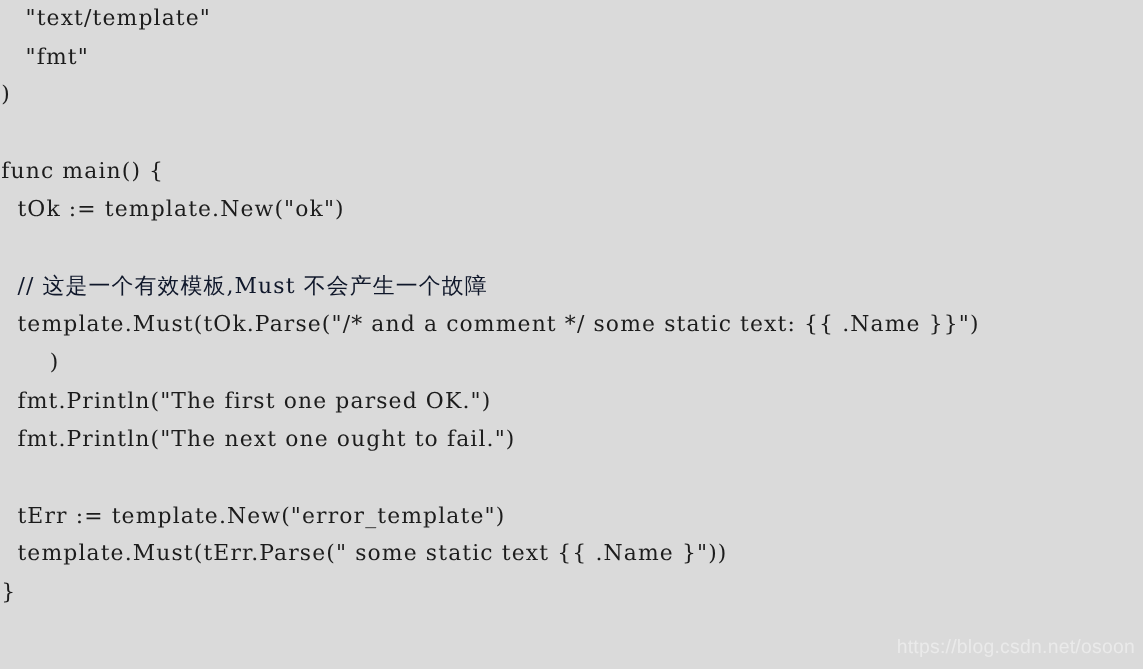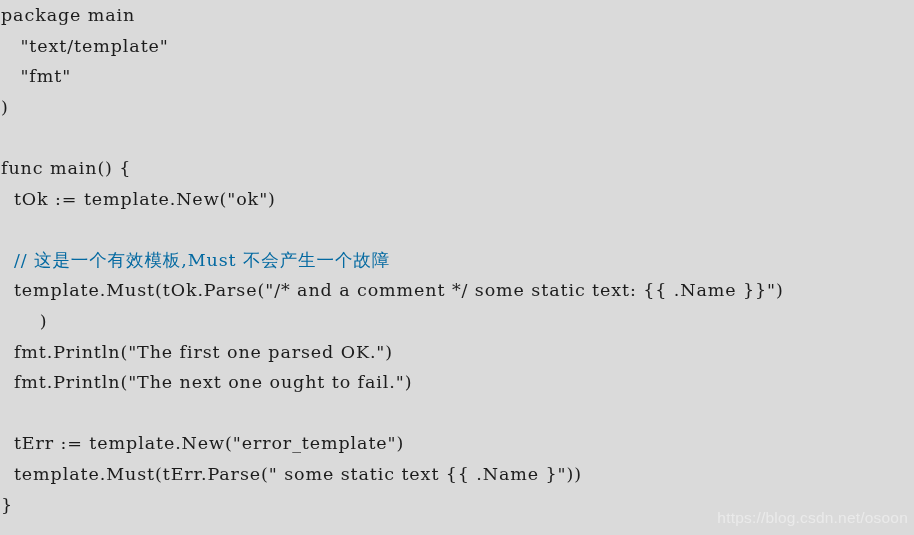--- a/index.html
+++ b/index.html
@@ -32,21 +32,21 @@
     font-size: 17.5px;
     letter-spacing: 0.9px;
     white-space: pre;
     color: #1c1c1c;
     font-family: "DejaVu Serif", "Liberation Serif", serif;
     padding-left: 1px;
     font-variant-ligatures: none;
   }
 
   .code-line.comment {
-    color: #0369a1;
+    color: #0f172a;
   }
 
   .code-line.blank {
     color: transparent;
   }
 
   .watermark {
     position: absolute;
     right: 6px;
     bottom: 8px;
@@ -56,21 +56,20 @@
     letter-spacing: 0.2px;
     white-space: nowrap;
     pointer-events: none;
     user-select: none;
   }
 </style>
 </head>
 <body>
 
 <div id="code-listing">
-    <div class="code-line">package main</div>
     <div class="code-line">   "text/template"</div>
     <div class="code-line">   "fmt"</div>
     <div class="code-line">)</div>
     <div class="code-line blank"></div>
     <div class="code-line">func main() {</div>
     <div class="code-line">  tOk := template.New("ok")</div>
     <div class="code-line blank"></div>
     <div class="code-line comment">  // 这是一个有效模板,Must 不会产生一个故障</div>
     <div class="code-line">  template.Must(tOk.Parse("/* and a comment */ some static text: {{ .Name }}")</div>
     <div class="code-line">      )</div>

